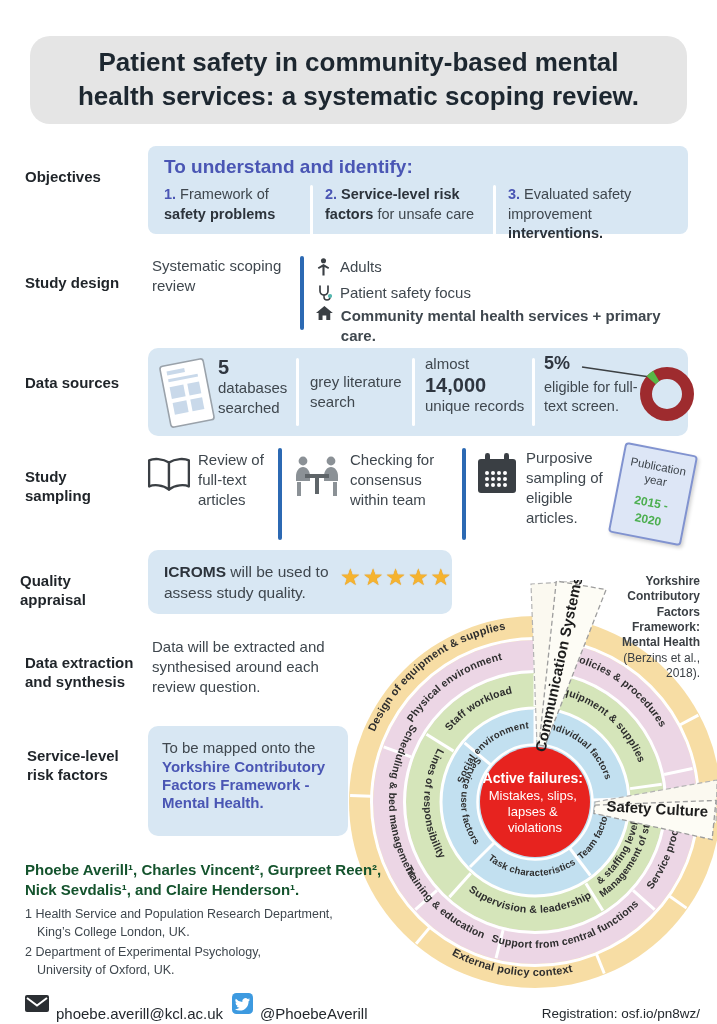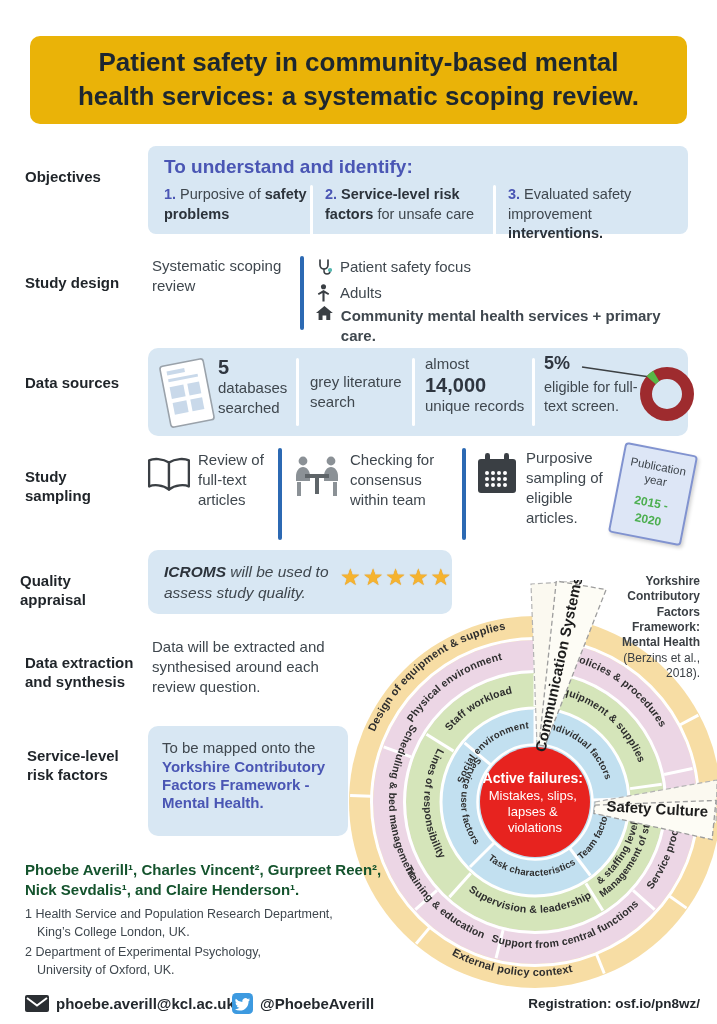--- a/index.html
+++ b/index.html
@@ -6,85 +6,85 @@
   #page{position:relative;width:717px;height:1024px;background:#fff;overflow:hidden;
         font-family:"Liberation Sans",sans-serif;margin:0 auto;}
   .abs{position:absolute;}
   .sec-label{font-weight:700;font-size:15px;color:#1f2429;line-height:1.25;margin-top:16px;}
   .panel{background:#d8e7f3;border-radius:10px;}
   .body-text{font-size:15px;color:#3f474e;line-height:1.33;}
   .indigo{color:#4a56b4;font-weight:700;}
   .bd{font-weight:700;color:#2c333b;}
   .vbar{position:absolute;width:4px;background:#2c69b3;border-radius:2px;}
   .wdiv{position:absolute;width:3px;background:#fff;border-radius:2px;}
-  #title-box{left:30px;top:36px;width:627px;height:60px;padding:14px 15px;border-radius:10px;
-             background:#eab308;display:flex;align-items:center;justify-content:center;}
+  #title-box{left:30px;top:36px;width:627px;height:60px;padding:14px 15px;border-radius:20px;
+             background:#e5e5e5;display:flex;align-items:center;justify-content:center;}
   #title-box h1{margin:0;font-size:26px;line-height:1.3;color:#1d2730;text-align:center;max-width:575px;font-weight:700;}
   .obj-col{font-size:14.5px;color:#3f474e;line-height:1.35;}
   .obj-num{font-weight:700;color:#4a56b4;margin-right:4px;}
   .ds-big{font-weight:700;font-size:20px;color:#2f3640;line-height:1.1;}
   .star{font-size:23px;color:#f5b32f;text-shadow:0 0 1px #d9890f;letter-spacing:2px;}
   .ring-label{letter-spacing:.2px;}
   #pub-card{left:616px;top:448px;width:74px;height:92px;background:#dde6f6;border:2px solid #8193d0;
             border-radius:4px;transform:rotate(11deg);box-shadow:2px 2px 4px rgba(0,0,0,.18);
             text-align:center;padding-top:10px;box-sizing:border-box;}
   #pub-card .t{font-size:11.5px;color:#3c434a;line-height:1.2;}
   #pub-card .y{font-size:12px;color:#4caf50;font-weight:700;line-height:1.45;margin-top:7px;}
   #yorkshire-caption{left:594px;top:574px;width:106px;text-align:right;font-size:12px;line-height:1.28;color:#3a3f44;z-index:5;}
   #yorkshire-caption .b{font-weight:700;margin-left:11px;}
   .affil{font-size:12.5px;color:#3f474e;line-height:1.4;}
   .affil .l2{padding-left:12px;}
-  .footer-text{font-weight:700;font-size:15px;color:#23282d;}
+  .footer-text{font-weight:400;font-size:15px;color:#23282d;margin-top:10px;}
   svg text{font-family:"Liberation Sans",sans-serif;}
 </style>
 </head>
 <body>
 
 <div id="page">
 
   <div id="title-box" class="abs">
     <h1>Patient safety in community-based mental health services: a systematic scoping review.</h1>
   </div>
 
   <div class="abs sec-label" style="left:25px;top:152px;width:95px;">Objectives</div>
   <div class="abs panel" style="left:148px;top:146px;width:540px;height:88px;box-sizing:border-box;padding:10px 16px;border-radius:8px;">
     <div class="indigo" style="font-size:19px;margin-bottom:7px;">To understand and identify:</div>
     <div style="display:flex;align-items:flex-start;">
       <div class="obj-col" style="flex:0 0 146px;">
-        <span class="obj-num">1.</span><span>Purposive of </span><span class="bd">safety problems</span><span></span>
+        <span class="obj-num">1.</span><span>Framework of </span><span class="bd">safety problems</span><span></span>
       </div>
       <div style="flex:0 0 3px;background:#fff;align-self:stretch;border-radius:2px;"></div>
       <div class="obj-col" style="flex:0 0 168px;padding-left:12px;">
         <span class="obj-num">2.</span><span class="bd">Service-level risk factors</span><span> for unsafe care</span>
       </div>
       <div style="flex:0 0 3px;background:#fff;align-self:stretch;border-radius:2px;"></div>
       <div class="obj-col" style="flex:1;padding-left:12px;">
         <span class="obj-num">3.</span><span>Evaluated safety improvement </span><span class="bd">interventions.</span>
       </div>
     </div>
   </div>
 
   <div class="abs sec-label" style="left:25px;top:258px;width:100px;">Study design</div>
   <div class="abs body-text" style="left:152px;top:256px;width:135px;">Systematic scoping review</div>
   <div class="vbar" style="left:300px;top:256px;height:74px;"></div>
   <div class="abs" style="left:316px;top:254px;width:380px;">
     <div style="display:flex;align-items:center;height:26px;">
+      <svg width="15" height="18" viewBox="0 0 14 17">
+          <circle cx="7" cy="2.6" r="2.4" fill="#3a3f44"></circle>
+          <path d="M7 5.6 1.6 8.9l.9 1.5L6 8.6v7.9h2V8.6l3.5 1.8.9-1.5Z" fill="#3a3f44"></path>
+        </svg>
+      <span class="body-text" style="margin-left:9px;">Adults</span>
+    </div>
+    <div style="display:flex;align-items:center;height:26px;">
       <svg width="16" height="17" viewBox="0 0 16 17">
           <path d="M4 1v5a4 4 0 0 0 8 0V1" stroke="#3a3f44" stroke-width="1.7" fill="none" stroke-linecap="round"></path>
           <path d="M8 10v2a3 3 0 0 0 6 0v-1" stroke="#3a3f44" stroke-width="1.5" fill="none" stroke-linecap="round"></path>
           <circle cx="14" cy="11" r="2.1" fill="#57b8b0"></circle>
         </svg>
       <span class="body-text" style="margin-left:8px;">Patient safety focus</span>
-    </div>
-    <div style="display:flex;align-items:center;height:26px;">
-      <svg width="15" height="18" viewBox="0 0 14 17">
-          <circle cx="7" cy="2.6" r="2.4" fill="#3a3f44"></circle>
-          <path d="M7 5.6 1.6 8.9l.9 1.5L6 8.6v7.9h2V8.6l3.5 1.8.9-1.5Z" fill="#3a3f44"></path>
-        </svg>
-      <span class="body-text" style="margin-left:9px;">Adults</span>
     </div>
     <div style="display:flex;align-items:flex-start;height:26px;font-weight:bold;">
       <svg width="17" height="15" viewBox="0 0 17 15">
           <path d="M8.5 0 17 7h-2.6v7h-4v-4.6H6.6V14h-4V7H0Z" fill="#3a3f44"></path>
         </svg>
       <span class="body-text" style="margin-left:8px;">Community mental health services + primary care.</span>
     </div>
   </div>
 
   <div class="abs sec-label" style="left:25px;top:358px;width:100px;">Data sources</div>
@@ -167,21 +167,21 @@
     <div class="t">Publication</div>
     <div class="t">year</div>
     <div class="y">
       <div>2015 -</div>
       <div>2020</div>
     </div>
   </div>
 
   <div class="abs sec-label" style="left:20px;top:556px;width:80px;">Quality appraisal</div>
   <div class="abs panel" style="left:148px;top:550px;width:304px;height:64px;">
-    <div class="abs body-text" style="left:16px;top:12px;width:172px;font-size:15.5px;font-style:italic;">
+    <div class="abs body-text" style="left:16px;top:12px;width:172px;font-size:15.5px;">
       <span class="bd">ICROMS</span><span> will be used to assess study quality.</span>
     </div>
     <div class="abs" style="left:192px;top:14px;">
       <span class="star">★</span><span class="star">★</span><span class="star">★</span><span class="star">★</span><span class="star">★</span>
     </div>
   </div>
 
   <div class="abs body-text" style="left:152px;top:637px;width:192px;">Data will be extracted and synthesised around each review question.</div>
   <div class="abs sec-label" style="left:25px;top:638px;width:118px;">Data extraction and synthesis</div>
 

